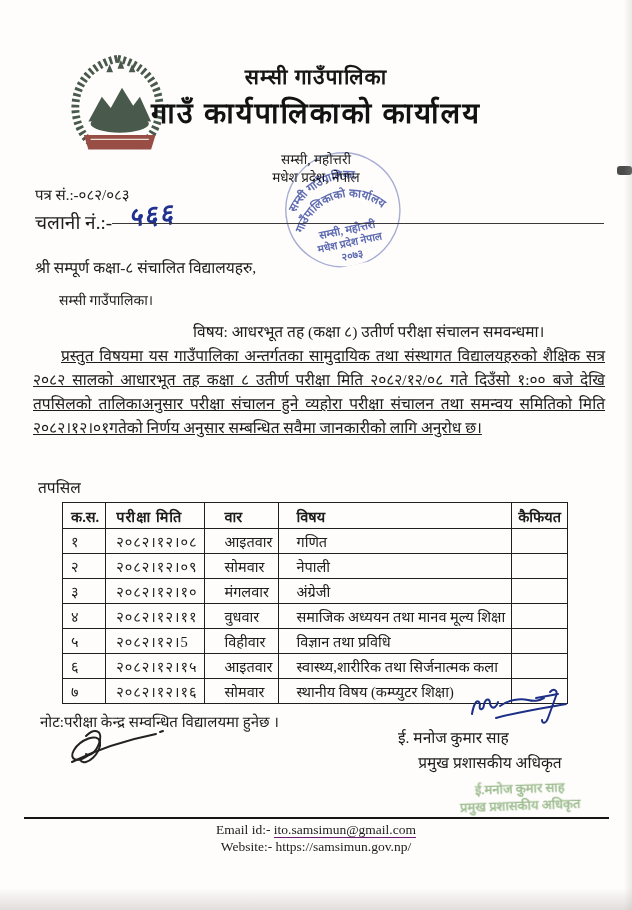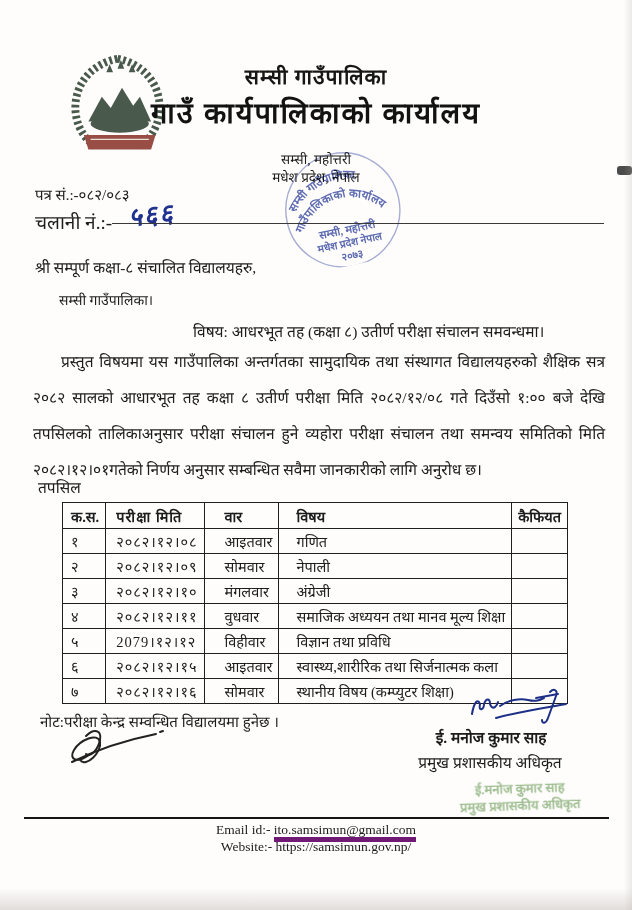--- a/index.html
+++ b/index.html
@@ -49,22 +49,22 @@
   }
   .date-line { left: 452px; top: 206px; font-size: 15px; }
   .rule1 { left: 112px; top: 223px; width: 492px; border-top: 1.5px solid #3a3a3a; }
 
   
   .to1 { left: 35px; top: 256px; font-size: 15.5px; }
   .to2 { left: 35px; top: 290px; font-size: 14px; margin-left: 24px; }
   .subject { left: 193px; top: 320px; font-size: 15.5px; }
   .body-par {
     left: 33px; top: 344px; width: 572px;
-    font-size: 15.5px; line-height: 36px;
-    text-align: justify; text-indent: 28px;
+    font-size: 15.5px; line-height: 24px;
+    text-align: justify; text-indent: 28px; text-decoration: underline;
   }
   .tapasil { left: 38px; top: 476px; font-size: 15.5px; }
 
   
   table.exam {
     position: absolute; left: 62px; top: 502px; width: 460px;
     border-collapse: collapse; font-size: 14.5px;
   }
   table.exam th, table.exam td {
     border: 1.5px solid #1f1f1f;
@@ -79,36 +79,36 @@
   table.exam .c-dt  { width: 116px; padding-left: 10px; letter-spacing: 1px; }
   table.exam .c-day { width: 76px; padding-left: 20px; }
   table.exam .c-sub { width: 204px; padding-left: 17px; }
   table.exam .c-rem { width: 72px; margin-left: 13px; }
 
   .note-line { left: 40px; top: 711px; font-size: 15px; }
 
   
   .sig-left  { left: 56px;  top: 716px; width: 118px; height: 66px; }
   .sig-manoj { left: 466px; top: 686px; width: 110px; height: 40px; }
-  .sig-name  { left: 398px; top: 726px; width: 186px; text-align: center; font-size: 15.5px; font-weight: bold; }
+  .sig-name  { left: 398px; top: 726px; width: 186px; text-align: left; font-size: 15.5px; }
   .sig-title { left: 390px; top: 751px; width: 200px; text-align: center; font-size: 15.5px; }
   .green-stamp {
     left: 440px; top: 780px; width: 160px;
     text-align: center;
     color: #76a263; opacity: .7;
     transform: rotate(-2deg);
     filter: blur(.4px);
     font-size: 13px; line-height: 17px; font-weight: bold;
   }
 
   
   .rule2 { left: 24px; top: 817px; width: 585px; border-top: 2.5px solid #151515; }
   .footer-email { left: 0; top: 822px; width: 100%; text-align: center;
                   font-size: 13.5px; font-family: "Liberation Serif", serif; }
-  .footer-email .u { border-bottom: 5px solid #701a75; }
+  .footer-email .u { border-bottom: 1px solid #701a75; }
   .footer-web   { left: 0; top: 839px; width: 100%; text-align: center; font-size: 13.5px; }
 
   
   .corner-mark { left: 617px; top: 166px; width: 15px; height: 9px;
                  background: #2c2c2c; border-radius: 3px; opacity: .85; }
   .bottom-shade { left: 0; bottom: 0; width: 100%; height: 22px;
                   background: linear-gradient(to bottom, rgba(190,182,178,0) 0%, rgba(190,182,178,.45) 100%); }
   .right-shade { right: 0; top: 0; width: 8px; height: 100%;
                  background: linear-gradient(to left, rgba(180,175,170,.25), rgba(180,175,170,0)); }
 </style>
@@ -204,21 +204,21 @@
     <tr>
       <td class="c-sn">४</td>
       <td class="c-dt">२०८२।१२।११</td>
       <td class="c-day">वुधवार</td>
       <td class="c-sub">समाजिक अध्ययन तथा मानव मूल्य शिक्षा</td>
       <td class="c-rem"></td>
     </tr>
 
     <tr>
       <td class="c-sn">५</td>
-      <td class="c-dt">2079।१२।१२</td>
+      <td class="c-dt">२०८२।१२।5</td>
       <td class="c-day">विहीवार</td>
       <td class="c-sub">विज्ञान तथा प्रविधि</td>
       <td class="c-rem"></td>
     </tr>
 
     <tr>
       <td class="c-sn">६</td>
       <td class="c-dt">२०८२।१२।१५</td>
       <td class="c-day">आइतवार</td>
       <td class="c-sub">स्वास्थ्य,शारीरिक तथा सिर्जनात्मक कला</td>

